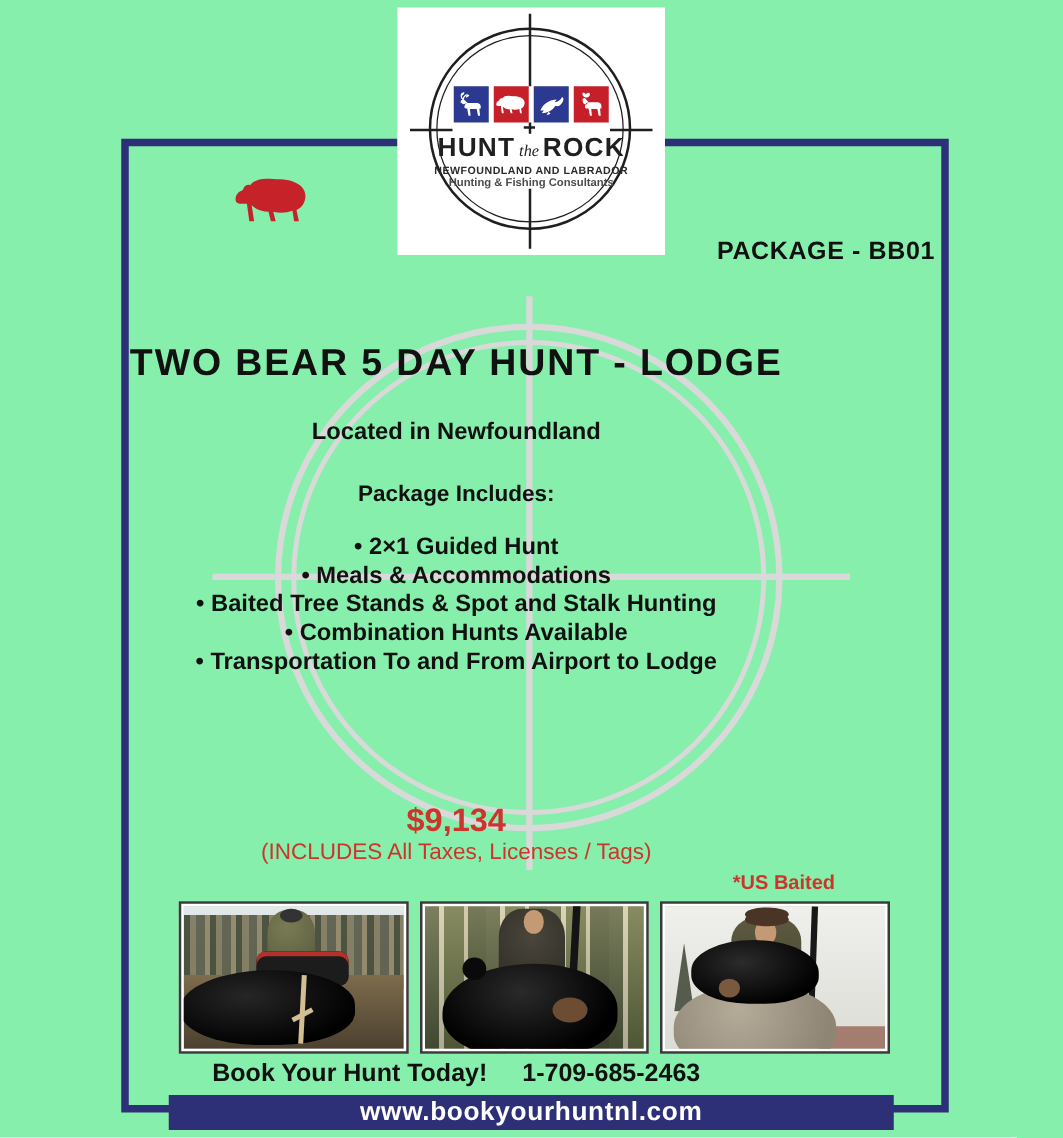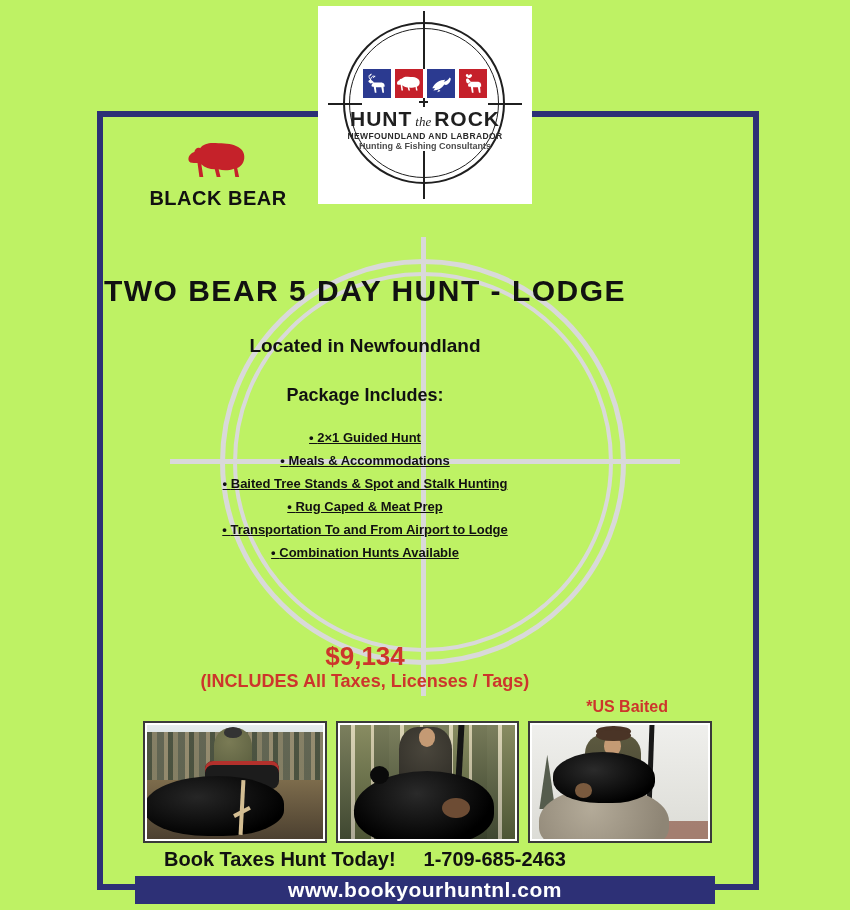--- a/index.html
+++ b/index.html
@@ -3,21 +3,21 @@
 <meta charset="utf-8">
 <style>
   :root{
     --navy:#2d3076; --red:#cd352c; --bear-red:#c5222a;
     --flag-blue:#2b3a90; --flag-red:#c5202a;
     --reticle:#d9d9d9; --ink:#1f1f1f;
   }
   *{margin:0;padding:0;box-sizing:border-box;}
   html,body{width:850px;height:910px;background:#fff;overflow:hidden;
     font-family:"Liberation Sans",sans-serif;color:#111;}
-  .page{position:relative;width:850px;height:910px;background:#bef264;}
+  .page{position:relative;width:850px;height:910px;background:#86efac;}
 
   
   .frame{position:absolute;left:97px;top:111px;width:662px;height:779px;
     border:6px solid var(--navy);z-index:2;}
   .frame-mask{position:absolute;left:318px;top:106px;width:214px;height:16px;
     background:#fff;z-index:3;}
 
   
   .reticle{position:absolute;inset:0;z-index:1;}
   .ret-c1{position:absolute;left:220px;top:259px;width:406px;height:406px;
@@ -60,24 +60,24 @@
   .species-label{margin-top:5px;font-size:20px;font-weight:800;letter-spacing:.5px;}
   .package-label{position:absolute;left:556px;top:190px;width:192px;text-align:right;
     font-size:20px;font-weight:800;letter-spacing:.5px;z-index:4;}
 
   
   .ctext{position:absolute;left:0;width:730px;text-align:center;z-index:4;}
   .title{top:274px;font-size:30px;font-weight:800;letter-spacing:1.5px;}
   .location{top:335px;font-size:19px;font-weight:800;}
   .includes-h{top:385px;font-size:18px;font-weight:800;}
   .includes{top:426px;list-style:none;}
-  .includes li{font-size:13px;font-weight:800;line-height:23px;text-decoration:underline;}
+  .includes li{font-size:19px;font-weight:800;line-height:23px;}
   .includes li::before{content:"• ";}
   .price{top:641px;font-size:26px;font-weight:800;color:var(--red);}
-  .price-note{top:671px;font-size:18px;font-weight:700;color:var(--red);}
+  .price-note{top:671px;font-size:18px;font-weight:400;color:var(--red);}
   .us-funds{position:absolute;left:420px;top:698px;width:248px;text-align:right;
     font-size:16px;font-weight:800;color:var(--red);z-index:4;}
 
   
   .photos{position:absolute;left:143px;top:721px;width:569px;height:122px;
     display:flex;gap:9px;z-index:4;}
   .photo{flex:1;border:2px solid #3a3a3a;background:#fff;padding:2px;}
   .pin{position:relative;width:100%;height:100%;overflow:hidden;background:#cfd3cc;}
   .layer{position:absolute;}
   
@@ -186,34 +186,33 @@
       <span class="big">ROCK</span>
     </div>
     <div class="logo-sub">NEWFOUNDLAND AND LABRADOR</div>
     <div class="logo-tag">Hunting &amp; Fishing Consultants</div>
   </div>
 
   <div class="species">
     <svg viewBox="0 0 100 62">
       <path fill="#c5222a" class="bear-fill" d="M4 30 C3 24 7 19 13 17 C14 12 18 9 22 11 C27 4 37 2 46 3 C59 4 70 3 79 8 C88 12 92 19 91 27 C90 35 85 40 80 42 L83 56 L77 56 L75 43 C67 46 58 46 51 44 L54 56 L48 56 L45 44 C37 44 29 41 24 36 L27 56 L21 56 L18 34 C11 34 5 35 4 30 Z"></path>
     </svg>
-    <div class="species-label">BLACK BEAR</div>
-  </div>
-
+  </div>
+
+  <div class="package-label">PACKAGE - BB01</div>
 
   <div class="ctext title">TWO BEAR 5 DAY HUNT - LODGE</div>
   <div class="ctext includes-h">Package Includes:</div>
   <div class="ctext location">Located in Newfoundland</div>
   <ul class="ctext includes">
       <li>2×1 Guided Hunt</li>
       <li>Meals &amp; Accommodations</li>
       <li>Baited Tree Stands &amp; Spot and Stalk Hunting</li>
-      <li>Rug Caped &amp; Meat Prep</li>
+      <li>Combination Hunts Available</li>
       <li>Transportation To and From Airport to Lodge</li>
-      <li>Combination Hunts Available</li>
     </ul>
   <div class="ctext price">$9,134</div>
   <div class="ctext price-note">(INCLUDES All Taxes, Licenses / Tags)</div>
   <div class="us-funds">*US Baited</div>
 
   <div class="photos">
     <div class="photo">
       <div class="pin">
         <div class="layer p1-sky"></div>
         <div class="layer p1-trees"></div>
@@ -248,19 +247,19 @@
         <div class="layer p3-rifle"></div>
         <div class="layer p3-ground"></div>
         <div class="layer p3-rock"></div>
         <div class="layer p3-bear"></div>
         <div class="layer p3-bsnout"></div>
       </div>
     </div>
   </div>
 
   <div class="ctext book-line">
-    <span>Book Taxes Hunt Today!</span><span class="phone">1-709-685-2463</span>
+    <span>Book Your Hunt Today!</span><span class="phone">1-709-685-2463</span>
   </div>
   <div class="url-bar">
     <span>www.bookyourhuntnl.com</span>
   </div>
 
 </div>
 
 </body></html>

